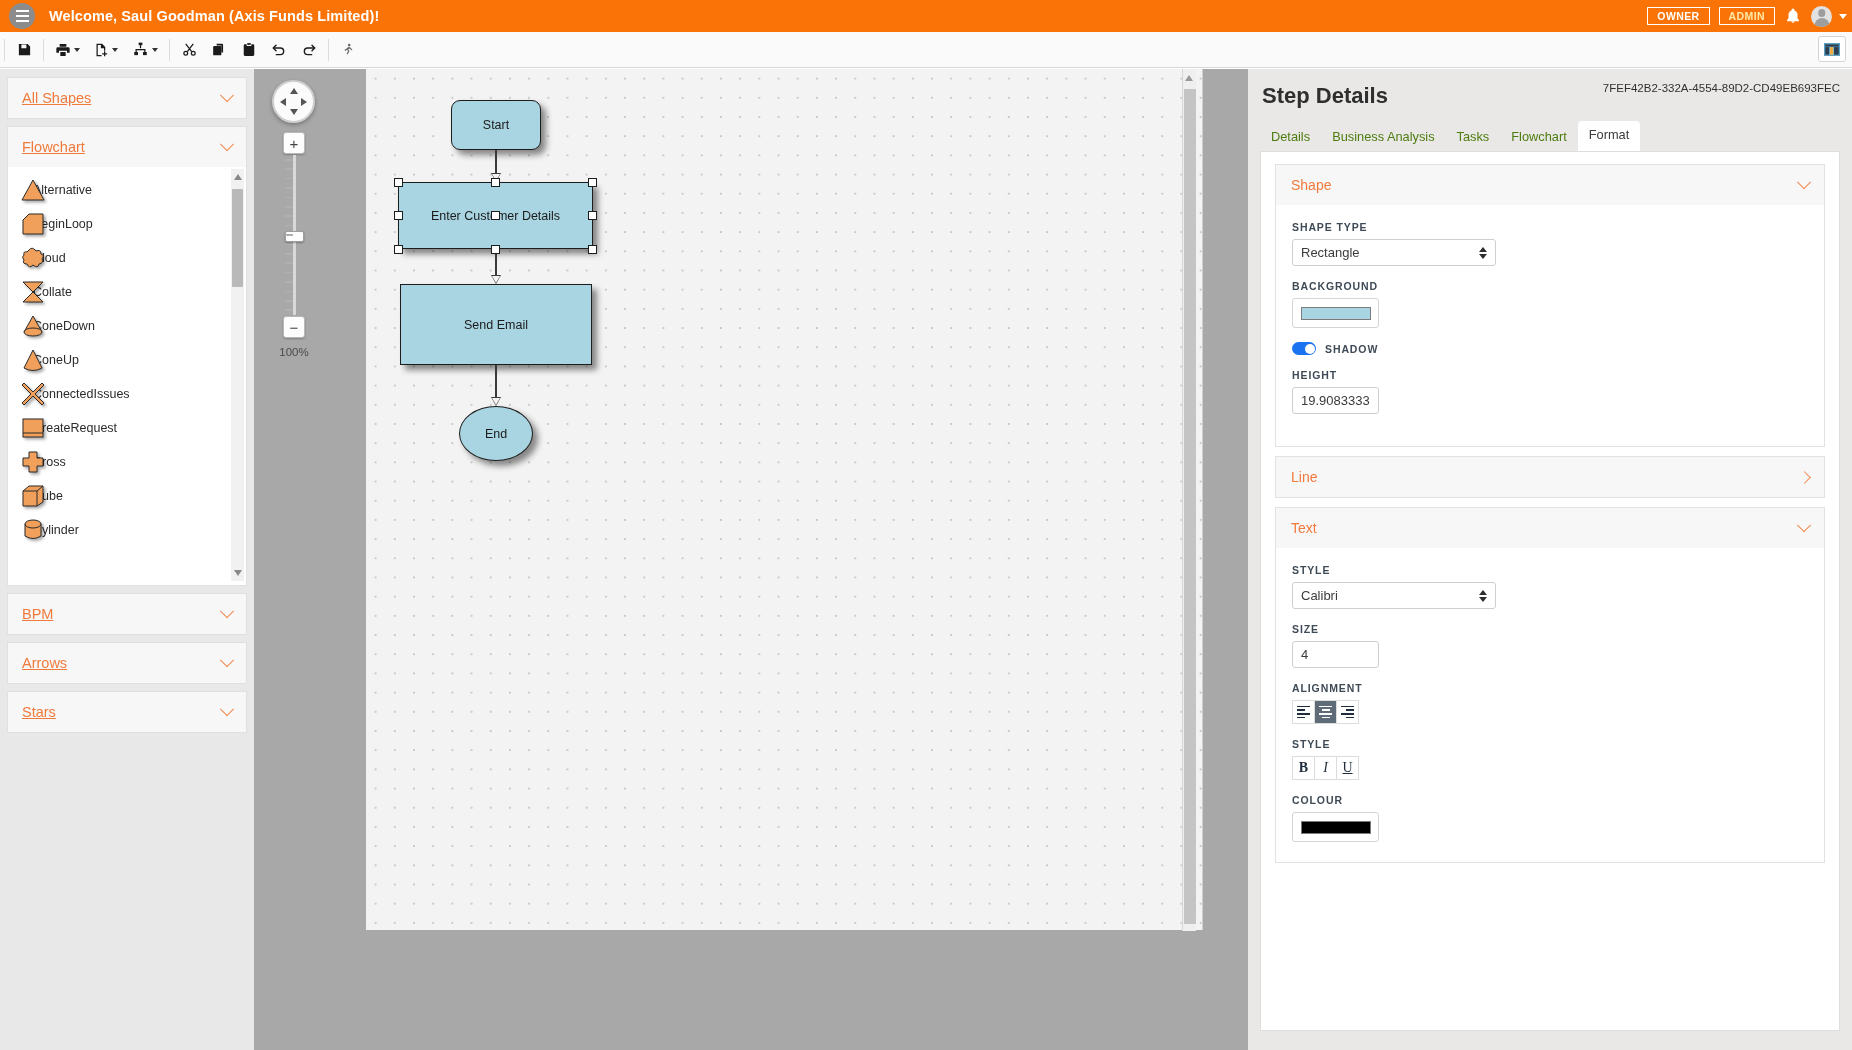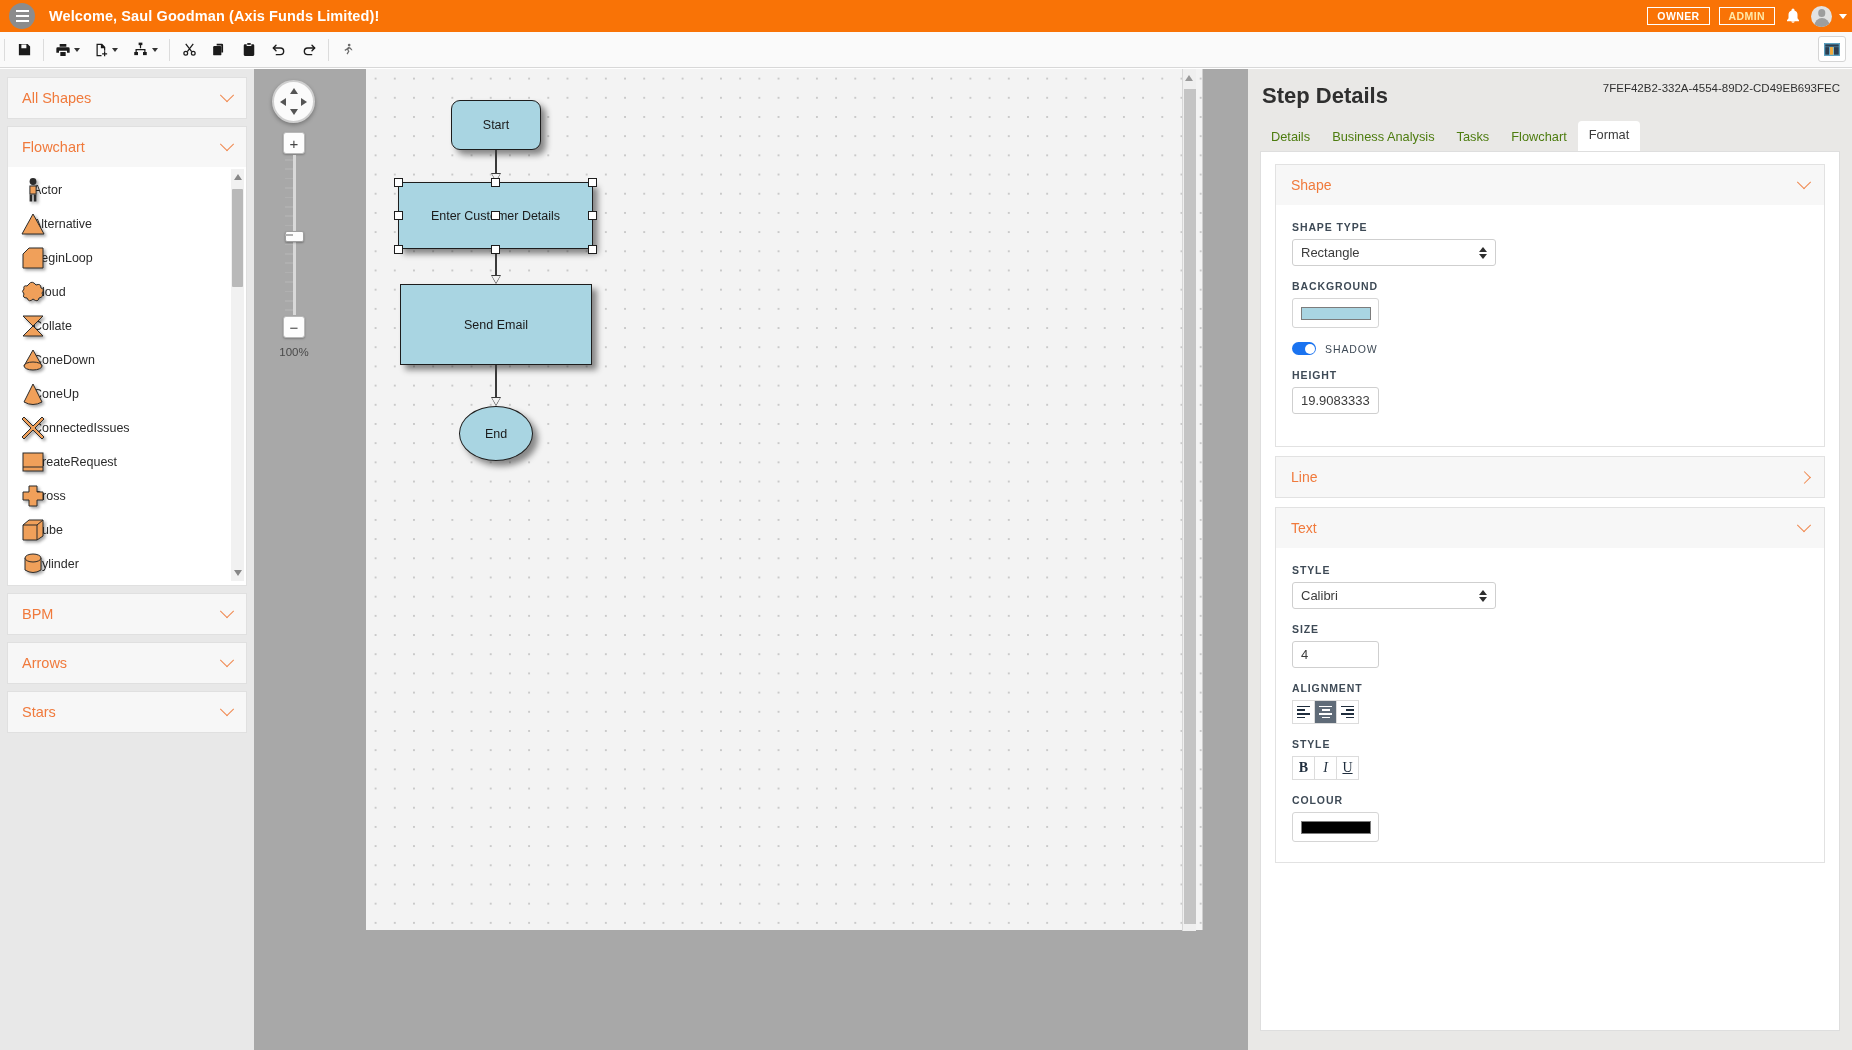--- a/index.html
+++ b/index.html
@@ -84,21 +84,21 @@
     position: absolute; left: 0; top: 69px; width: 254px; height: 981px;
     background: #e8e8e8; padding: 8px 7px 0 7px; overflow: hidden;
   }
   .accordion {
     background: #ffffff; border: 1px solid #e0e0e0; margin-bottom: 7px;
   }
   .acc-head {
     height: 40px; background: #f7f7f7; display: flex; align-items: center;
     justify-content: space-between; padding: 0 14px; cursor: pointer;
   }
-  .acc-title { color: #f07a3c; font-size: 14.5px; }
+  .acc-title { color: #f07a3c; font-size: 14.5px; text-decoration: underline; }
   .chev {
     width: 10px; height: 10px; border-right: 1.6px solid #f0894f;
     border-bottom: 1.6px solid #f0894f; transform: rotate(45deg) translate(-2px,-2px);
   }
   .acc-body { position: relative; background: #fff; }
   .shape-list {
     height: 418px; overflow: hidden; position: relative; padding-top: 6px;
   }
   .shape-item {
     height: 34px; display: flex; align-items: center; padding-left: 12px;
@@ -288,21 +288,21 @@
   .toggle-row { display: flex; align-items: center; gap: 9px; margin-bottom: 14px; }
   .toggle {
     width: 24px; height: 13px; border-radius: 7px; background: #1a73f0;
     position: relative; cursor: pointer;
   }
   .toggle::after {
     content:""; position: absolute; right: 1.5px; top: 1.5px;
     width: 10px; height: 10px; border-radius: 50%; background: #fff;
   }
   .toggle-label {
-    font-size: 10.5px; color: #3e4a56; letter-spacing: .9px; font-weight: normal;
+    font-size: 10.5px; color: #3e4a56; letter-spacing: .9px; font-weight: bold;
   }
   .btngroup { display: flex; }
   .gbtn {
     width: 23px; height: 24px; border: 1px solid #dcdcdc; background: #fff;
     display: flex; align-items: center; justify-content: center; cursor: pointer;
     margin-left: -1px;
   }
   .gbtn:first-child { margin-left: 0; }
   .gbtn.active { background: #5f6b78; }
   .gbtn.active .bar { background: #fff; }
@@ -432,30 +432,20 @@
       </div>
     </div>
 
     <div class="accordion">
       <div class="acc-head">
         <span class="acc-title">Flowchart</span>
         <i class="chev"></i>
       </div>
       <div class="acc-body">
         <div class="shape-list" id="shape-list">
-            <div class="shape-item">
-              <span class="shape-ico"><svg viewBox="0 0 26 26">
-                  <circle cx="13" cy="4.5" r="3.4" fill="#2b2b2b"></circle>
-                  <rect x="9.4" y="8.5" width="7.2" height="9" fill="#2b2b2b"></rect>
-                  <rect x="9.6" y="17.5" width="2.6" height="7" fill="#2b2b2b"></rect>
-                  <rect x="13.8" y="17.5" width="2.6" height="7" fill="#2b2b2b"></rect>
-                  <rect x="10.4" y="9.5" width="5.2" height="7" fill="#f0a05a"></rect>
-                </svg></span>
-              <span class="shape-label">Actor</span>
-            </div>
             <div class="shape-item">
               <span class="shape-ico"><svg viewBox="0 0 26 26">
                   <polygon points="13,3 24,23 2,23" fill="#f0a05a" stroke="#2b2b2b" stroke-width="1"></polygon>
                 </svg></span>
               <span class="shape-label">Alternative</span>
             </div>
             <div class="shape-item">
               <span class="shape-ico"><svg viewBox="0 0 26 26">
                   <path d="M3 9 L9 3 H23 V23 H3 Z" fill="#f0a05a" stroke="#2b2b2b" stroke-width="1"></path>
                 </svg></span>

